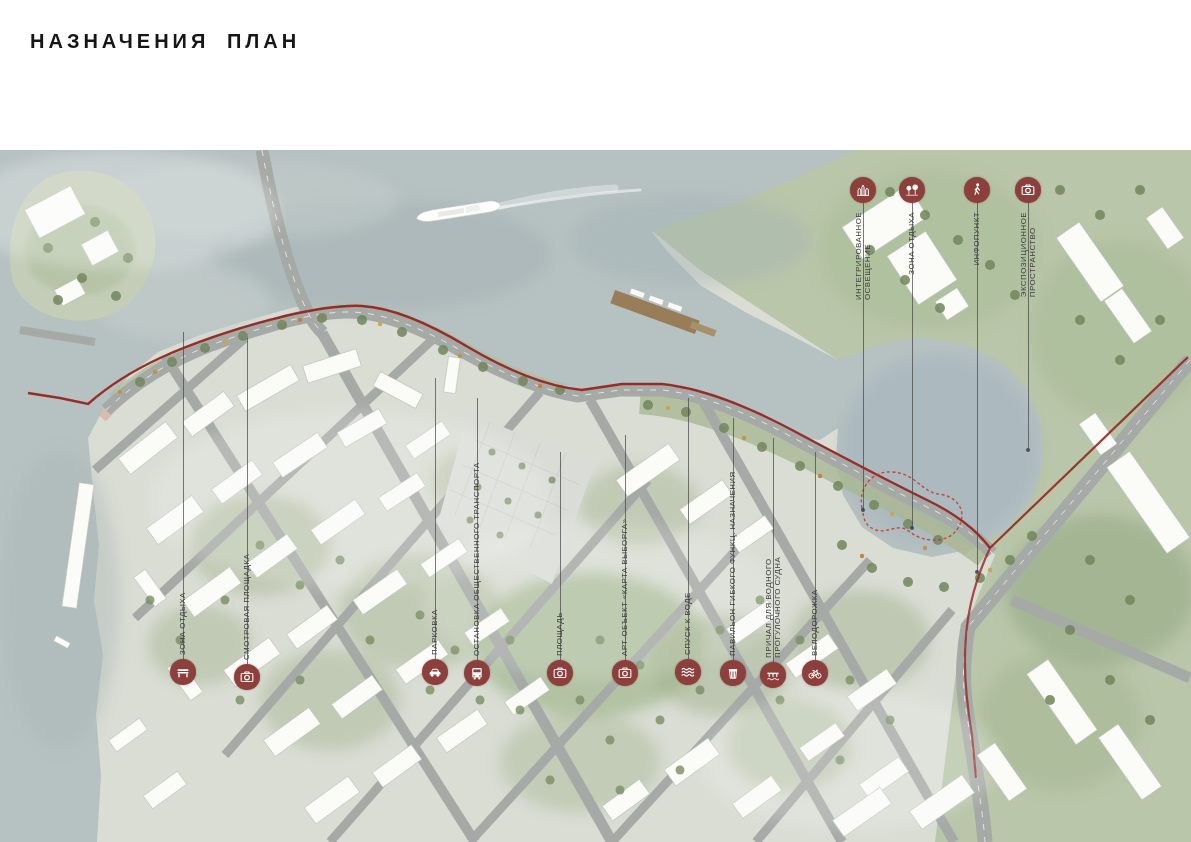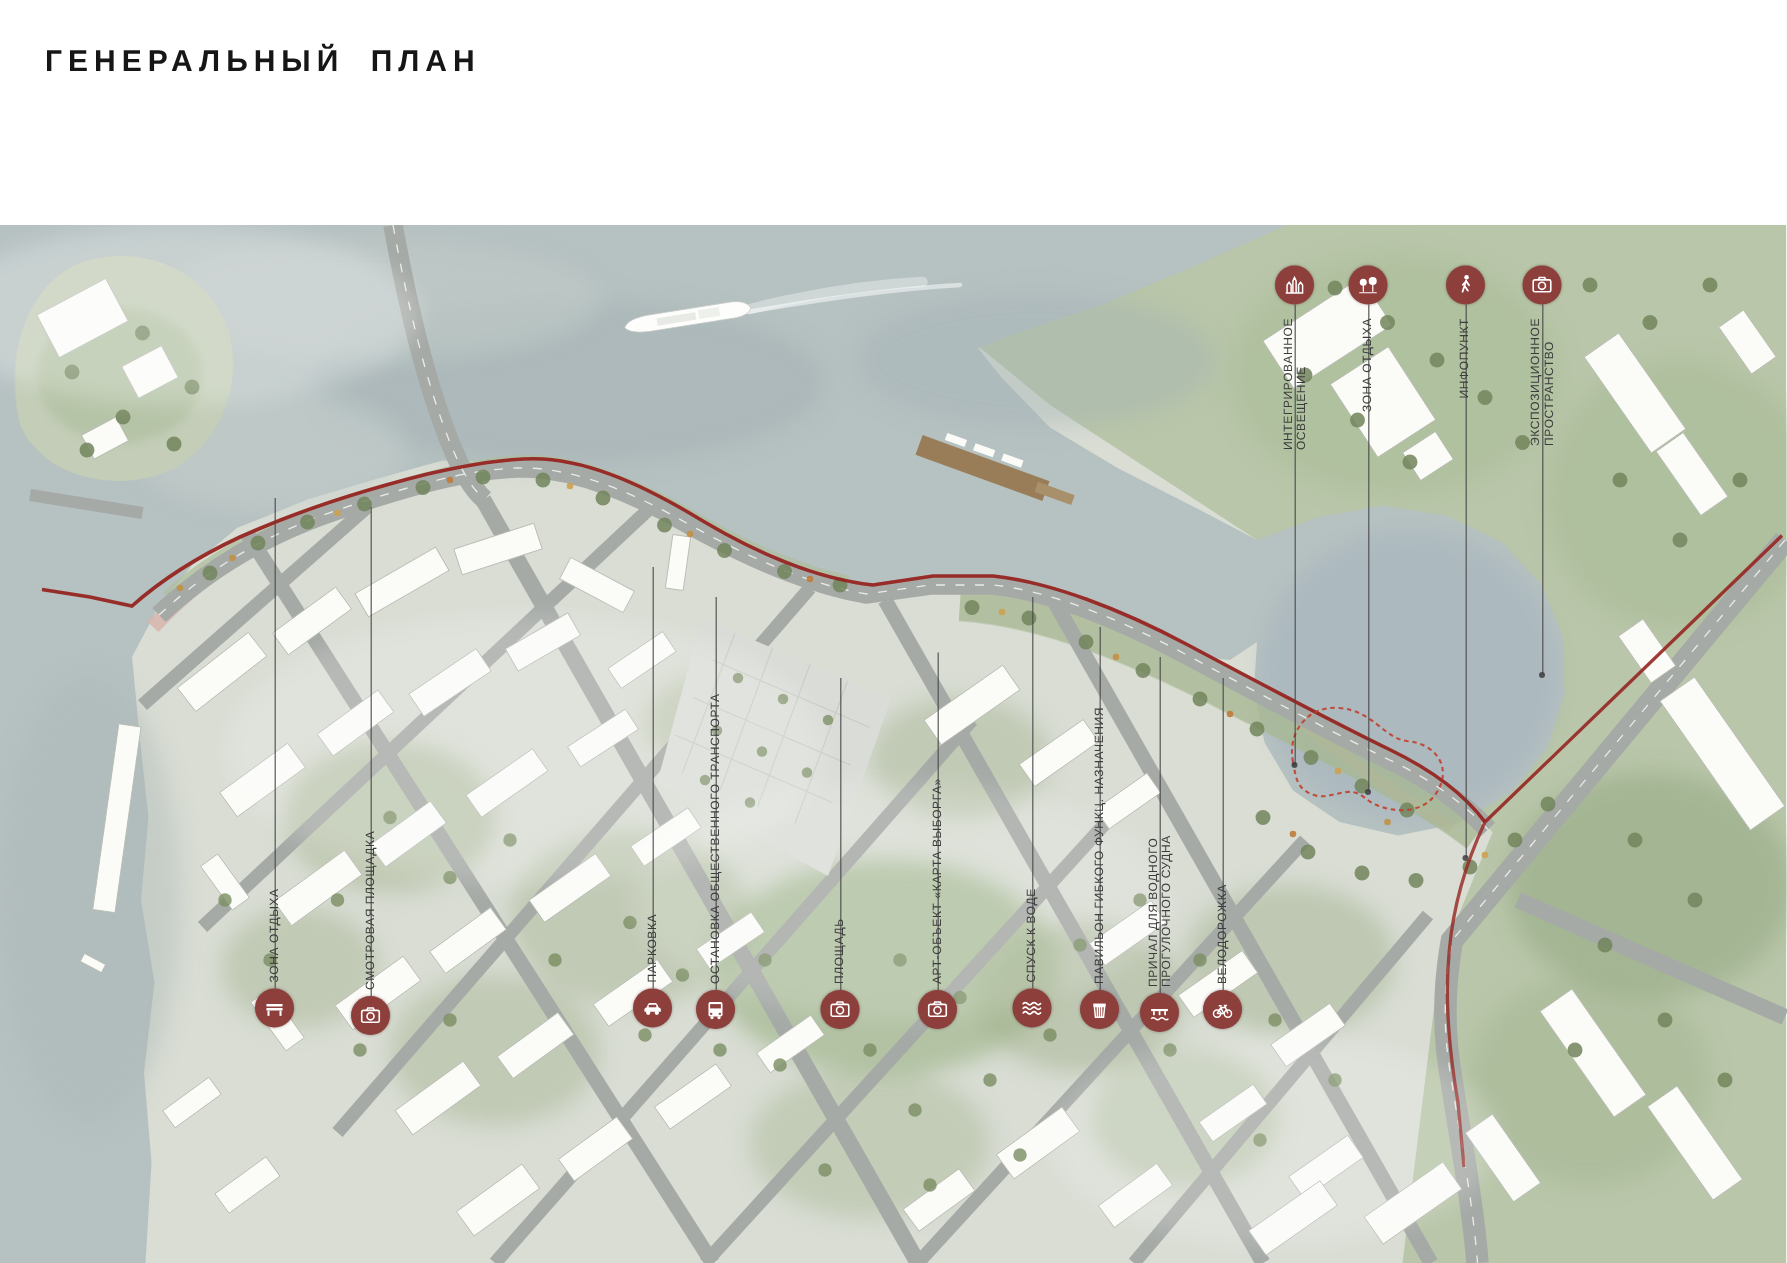--- a/index.html
+++ b/index.html
@@ -17,21 +17,21 @@
   .anchor{position:absolute;width:0;height:0;}
   .vlabel{position:absolute;left:0;bottom:0;transform-origin:0 100%;transform:rotate(-90deg);
           white-space:nowrap;font-size:8px;line-height:9px;letter-spacing:.4px;color:#3c3c3c;}
   .vlabel.end{left:auto;right:0;transform-origin:100% 100%;}
 </style>
 </head>
 <body>
 
 <div class="page">
 
-  <div class="page-title">ГЕНЕРАЛЬНЫЙ ПЛАН</div>
+  <div class="page-title">НАЗНАЧЕНИЯ ПЛАН</div>
 
   <div id="map">
   <svg width="1191" height="692" viewBox="0 150 1191 692" xmlns="http://www.w3.org/2000/svg">
     <defs>
       <filter id="soft" x="-60%" y="-60%" width="220%" height="220%">
             <feGaussianBlur stdDeviation="7"></feGaussianBlur>
           </filter>
       <filter id="soft2" x="-60%" y="-60%" width="220%" height="220%">
             <feGaussianBlur stdDeviation="3"></feGaussianBlur>
           </filter>

